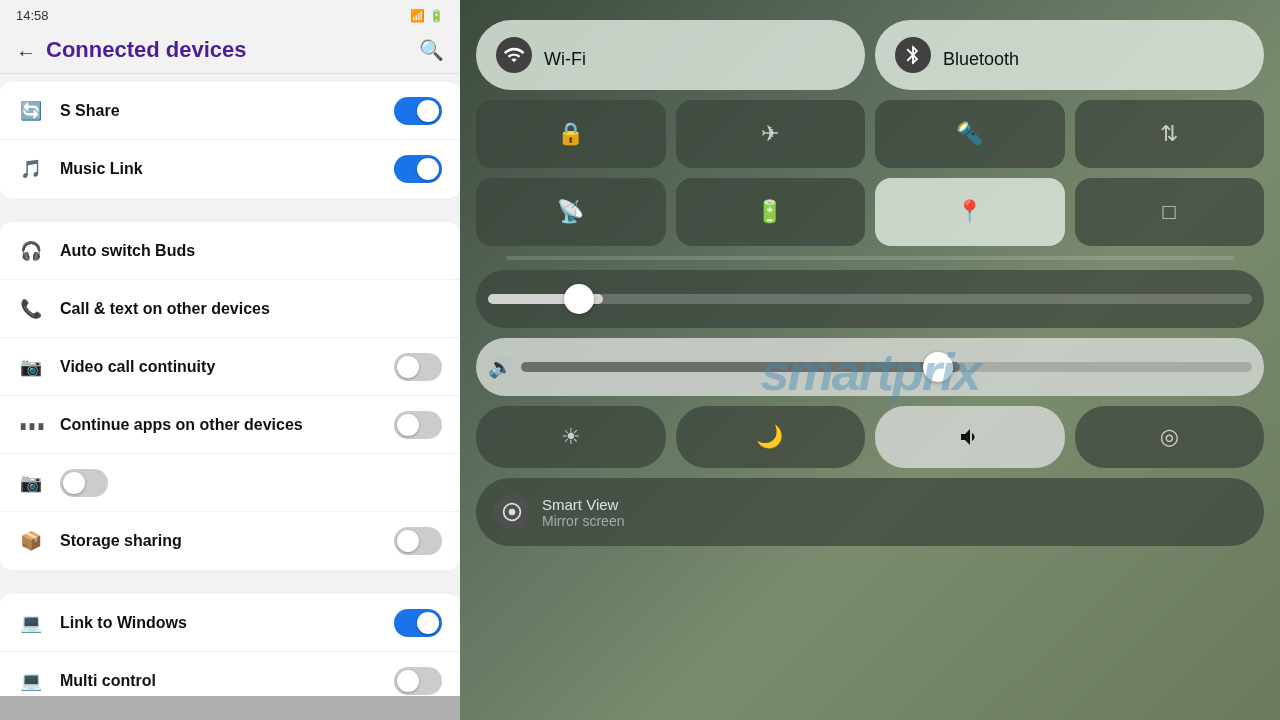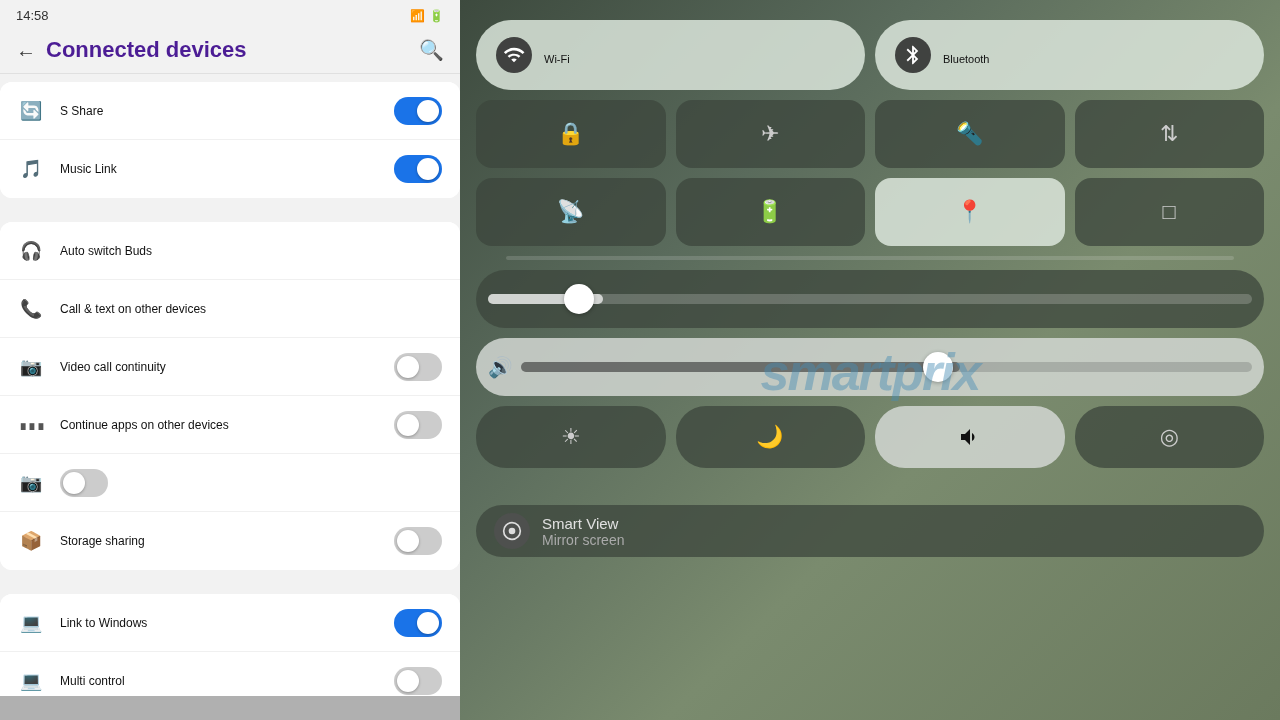--- a/index.html
+++ b/index.html
@@ -110,23 +110,23 @@
       justify-content: center;
       font-size: 18px;
       flex-shrink: 0;
     }
 
     .item-text {
       flex: 1;
     }
 
     .item-label {
-      font-size: 12px;
+      font-size: 16px;
       color: #111;
-      font-weight: 400;
+      font-weight: 700;
     }
 
     .toggle {
       width: 48px;
       height: 28px;
       border-radius: 14px;
       position: relative;
       cursor: pointer;
       flex-shrink: 0;
     }
@@ -228,21 +228,21 @@
       flex-shrink: 0;
     }
 
     .qs-tile.active .qs-icon {
       background: rgba(40, 40, 40, 0.85);
       color: #fff;
     }
 
     .qs-label {
       color: #e0e0e0;
-      font-size: 11px;
+      font-size: 18px;
       font-weight: 500;
       margin-top: 8px;
     }
 
     .qs-tile.active .qs-label {
       color: #111;
     }
 
     
     .qs-grid-row {
@@ -340,29 +340,28 @@
     }
 
     
     .qs-bottom-wide-row {
       display: flex;
       gap: 10px;
     }
 
     .qs-bottom-wide-tile {
       flex: 1;
-      height: 52px;
+      height: 68px;
       background: rgba(60, 70, 60, 0.75);
       border-radius: 40px;
       display: flex;
       align-items: center;
       padding: 0 18px;
       gap: 12px;
       cursor: pointer;
-      margin-top: 27px;
     }
 
     .bw-icon {
       width: 36px;
       height: 36px;
       border-radius: 50%;
       background: rgba(80,80,80,0.8);
       display: flex;
       align-items: center;
       justify-content: center;

